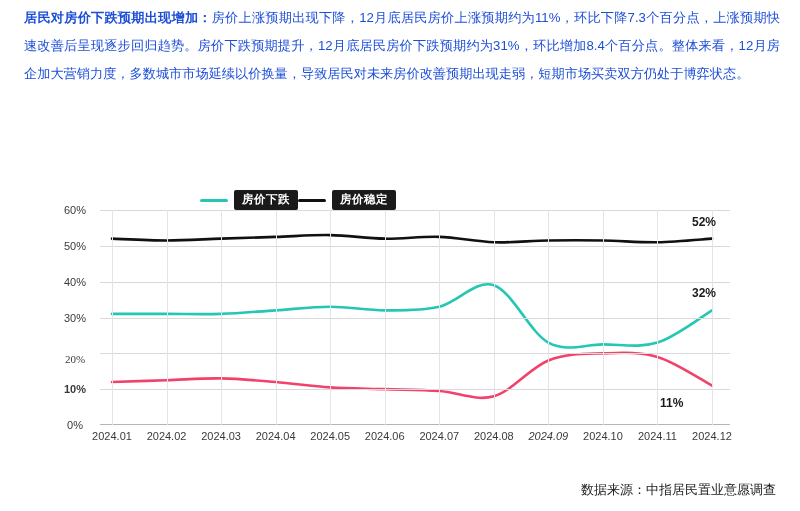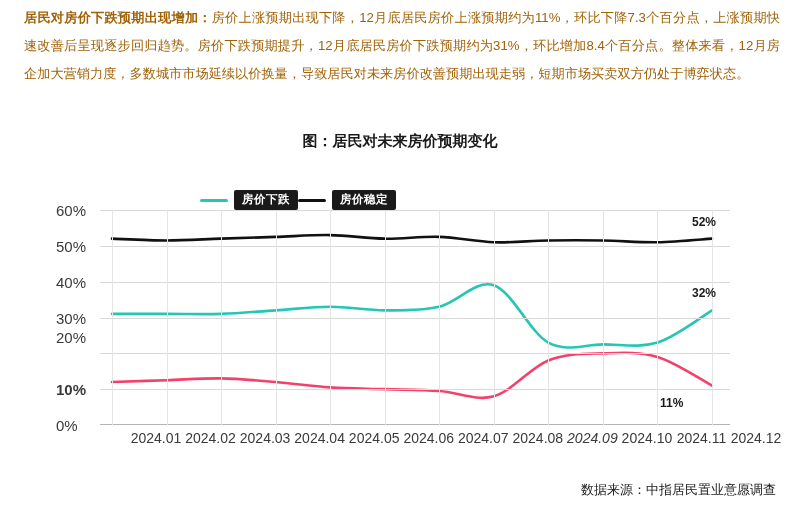--- a/index.html
+++ b/index.html
@@ -22,21 +22,21 @@
 
   
   .para {
     position: absolute;
     left: 24px;
     top: 4px;
     width: 756px;
     font-size: 13.2px;
     line-height: 28px;
     text-align: justify;
-    color: #a16207;
+    color: #1d4ed8;
   }
   .para .b {
     font-weight: bold;
   }
 
   
   .chart-title {
     position: absolute;
     left: 0;
     top: 132px;
@@ -87,24 +87,24 @@
   .y-axis {
     position: absolute;
     left: -44px;
     top: 0;
     width: 38px;
     height: 215px;
   }
   .y-tick {
     position: absolute;
     right: 0;
-    font-size: 15px;
+    font-size: 11px;
     color: #3a3a3a;
     transform: translateY(-50%);
-    text-align: left;
+    text-align: center;
     width: 38px;
   }
   .grid-line {
     position: absolute;
     left: 0;
     width: 630px;
     height: 1px;
     background: #d9d9d9;
   }
   .v-line {
@@ -132,25 +132,24 @@
   
   .x-axis {
     position: absolute;
     left: 100px;
     top: 430px;
     width: 630px;
     height: 20px;
   }
   .x-tick {
     position: absolute;
-    font-size: 14px;
+    font-size: 11px;
     color: #3a3a3a;
     transform: translateX(-50%);
     white-space: nowrap;
-    margin-left: 44px;
   }
 
   
   .end-label {
     position: absolute;
     font-size: 12px;
     font-weight: bold;
     color: #1a1a1a;
   }
 
@@ -165,38 +164,37 @@
 </style>
 </head>
 <body>
 
 <div class="page">
 
   <div class="para">
     <span class="b">居民对房价下跌预期出现增加：</span><span>房价上涨预期出现下降，12月底居民房价上涨预期约为11%，环比下降7.3个百分点，上涨预期快速改善后呈现逐步回归趋势。房价下跌预期提升，12月底居民房价下跌预期约为31%，环比增加8.4个百分点。整体来看，12月房企加大营销力度，多数城市市场延续以价换量，导致居民对未来房价改善预期出现走弱，短期市场买卖双方仍处于博弈状态。</span>
   </div>
 
-  <div class="chart-title">图：居民对未来房价预期变化</div>
 
   <div class="legend">
     <div class="legend-item">
       <span class="legend-line" style="background:#25c6b4"></span>
       <span class="legend-label">房价下跌</span>
     </div>
     <div class="legend-item">
       <span class="legend-line" style="background:#111111"></span>
       <span class="legend-label">房价稳定</span>
     </div>
   </div>
 
   <div class="plot-wrap">
     <div class="y-axis">
         <div class="y-tick" style="top: 215px;">0%</div>
         <div class="y-tick" style="top: 179.167px; font-weight: bold;">10%</div>
-        <div class="y-tick" style="top: 127px;">20%</div>
+        <div class="y-tick" style="top: 149px; font-family: Liberation Serif, serif;">20%</div>
         <div class="y-tick" style="top: 107.5px;">30%</div>
         <div class="y-tick" style="top: 71.6667px;">40%</div>
         <div class="y-tick" style="top: 35.8333px;">50%</div>
         <div class="y-tick" style="top: 0px;">60%</div>
       </div>
     <div class="axis-base"></div>
     <svg class="series" width="630" height="215">
       <path id="path-decline" fill="none" stroke="#25c6b4" stroke-width="2.6" stroke-linejoin="round" stroke-linecap="round" d="M 12 103.91666666666666 C 21.090909090909093 103.91666666666666, 48.36363636363636 103.91666666666666, 66.54545454545455 103.91666666666666 C 84.72727272727273 103.91666666666666, 102.9090909090909 104.51388888888889, 121.0909090909091 103.91666666666666 C 139.27272727272728 103.31944444444443, 157.45454545454544 101.52777777777777, 175.63636363636363 100.33333333333333 C 193.8181818181818 99.13888888888889, 212 96.74999999999999, 230.1818181818182 96.74999999999999 C 248.36363636363637 96.74999999999999, 266.54545454545456 100.33333333333333, 284.72727272727275 100.33333333333333 C 302.90909090909093 100.33333333333333, 321.09090909090907 100.93055555555554, 339.27272727272725 96.74999999999999 C 357.45454545454544 92.56944444444443, 375.6363636363636 69.27777777777777, 393.8181818181818 75.25 C 412 81.22222222222223, 430.1818181818182 122.72916666666664, 448.3636363636364 132.58333333333331 C 466.54545454545456 142.43749999999997, 484.72727272727275 134.375, 502.90909090909093 134.375 C 521.0909090909091 134.375, 539.2727272727274 138.25694444444443, 557.4545454545455 132.58333333333331 C 575.6363636363636 126.9097222222222, 602.9090909090909 105.70833333333333, 612 100.33333333333333"></path>
       <path id="path-stable" fill="none" stroke="#111111" stroke-width="2.6" stroke-linejoin="round" stroke-linecap="round" d="M 12 28.666666666666657 C 21.090909090909093 28.96527777777777, 48.36363636363636 30.458333333333343, 66.54545454545455 30.458333333333343 C 84.72727272727273 30.458333333333343, 102.9090909090909 29.263888888888882, 121.0909090909091 28.666666666666657 C 139.27272727272728 28.069444444444432, 157.45454545454544 27.472222222222218, 175.63636363636363 26.875 C 193.8181818181818 26.277777777777782, 212 24.784722222222232, 230.1818181818182 25.083333333333343 C 248.36363636363637 25.381944444444454, 266.54545454545456 28.368055555555546, 284.72727272727275 28.666666666666657 C 302.90909090909093 28.965277777777768, 321.09090909090907 26.277777777777775, 339.27272727272725 26.875 C 357.45454545454544 27.472222222222225, 375.6363636363636 31.652777777777775, 393.8181818181818 32.25 C 412 32.84722222222222, 430.1818181818182 30.756944444444454, 448.3636363636364 30.458333333333343 C 466.54545454545456 30.159722222222232, 484.72727272727275 30.159722222222232, 502.90909090909093 30.458333333333343 C 521.0909090909091 30.756944444444454, 539.2727272727274 32.548611111111114, 557.4545454545455 32.25 C 575.6363636363636 31.951388888888886, 602.9090909090909 29.263888888888882, 612 28.666666666666657"></path>
       <path id="path-rise" fill="none" stroke="#f2426b" stroke-width="2.6" stroke-linejoin="round" stroke-linecap="round" d="M 12 172 C 21.090909090909093 171.70138888888889, 48.36363636363636 170.80555555555554, 66.54545454545455 170.20833333333331 C 84.72727272727273 169.6111111111111, 102.9090909090909 168.11805555555554, 121.0909090909091 168.41666666666666 C 139.27272727272728 168.71527777777777, 157.45454545454544 170.50694444444446, 175.63636363636363 172 C 193.8181818181818 173.49305555555554, 212 176.18055555555554, 230.1818181818182 177.375 C 248.36363636363637 178.56944444444446, 266.54545454545456 178.56944444444446, 284.72727272727275 179.16666666666669 C 302.90909090909093 179.7638888888889, 321.09090909090907 179.7638888888889, 339.27272727272725 180.95833333333334 C 357.45454545454544 182.15277777777777, 375.6363636363636 191.40972222222223, 393.8181818181818 186.33333333333334 C 412 181.25694444444446, 430.1818181818182 157.66666666666666, 448.3636363636364 150.5 C 466.54545454545456 143.33333333333334, 484.72727272727275 143.93055555555557, 502.90909090909093 143.33333333333334 C 521.0909090909091 142.73611111111111, 539.2727272727274 141.54166666666669, 557.4545454545455 146.91666666666669 C 575.6363636363636 152.29166666666669, 602.9090909090909 170.80555555555557, 612 175.58333333333334"></path>

